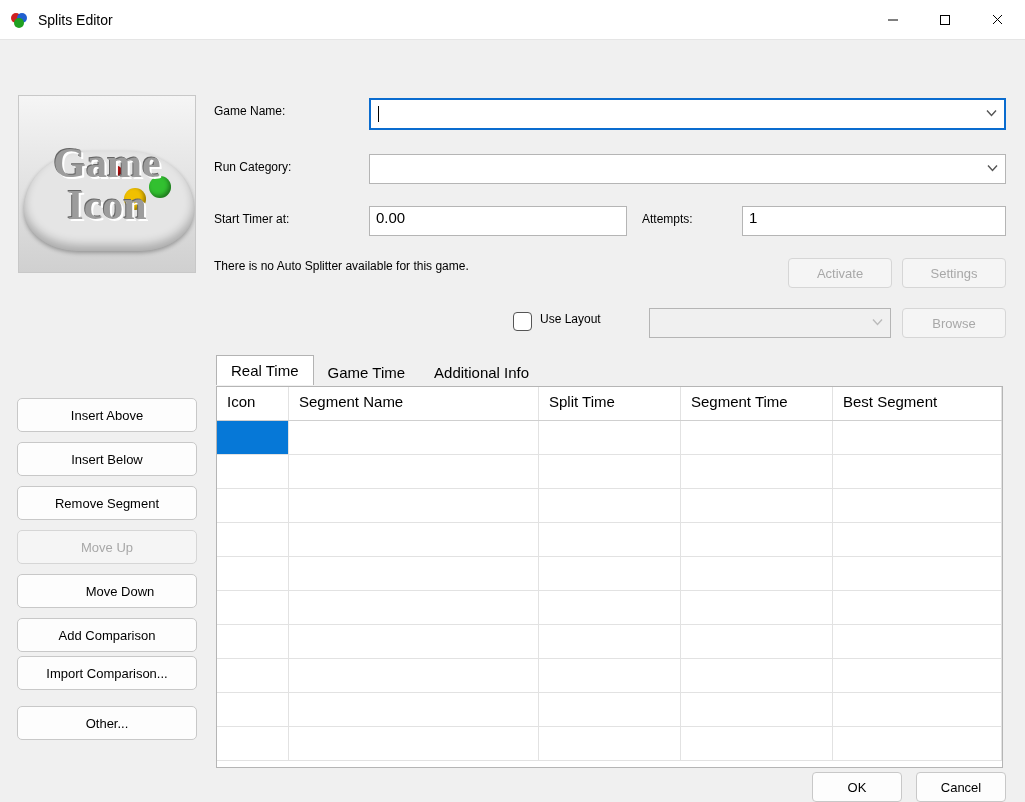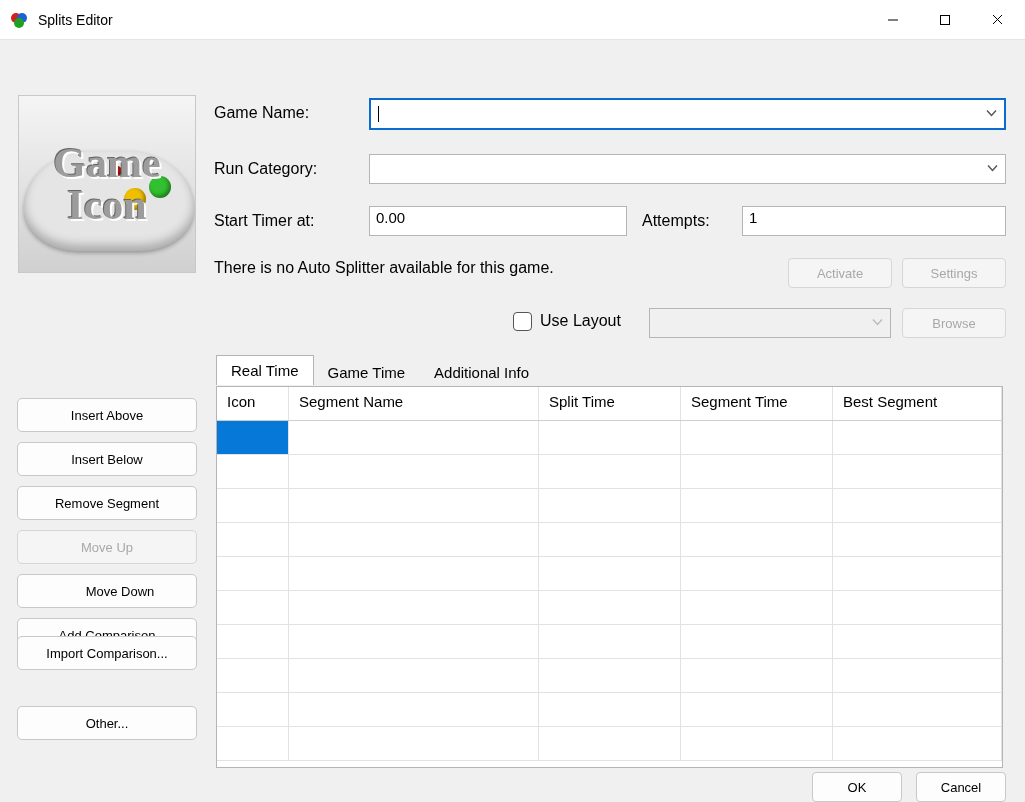--- a/index.html
+++ b/index.html
@@ -69,21 +69,21 @@
     background:#e5e5e5;
     border-radius:80px 80px 65px 65px / 70px 70px 50px 50px;
     box-shadow:inset 0 -6px 10px rgba(0,0,0,.25), 0 2px 4px rgba(0,0,0,.3);
   }
   .pad-dot{ position:absolute; border-radius:50%; width:22px; height:22px; box-shadow:inset -2px -2px 4px rgba(0,0,0,.4); }
   .dot-y{ background:#f0c000; left:105px; top:92px; }
   .dot-g{ background:#32c030; left:130px; top:80px; }
   .dot-r{ background:#d01010; left:93px; top:70px; width:10px; height:10px; }
 
   
-  .lbl { position:absolute; font-size:16px; color:#000; }
+  .lbl { position:absolute; font-size:12px; color:#000; }
   .combo, .txt {
     position:absolute;
     background:#fff;
     border:1px solid #b5b5b5;
     height:30px;
     font-size:15px;
     padding:2px 6px;
   }
   .combo { padding-right:26px; }
   .combo .chev{
@@ -374,21 +374,21 @@
     </div>
   <div class="btn side-btn disabled" style="top:490px;">
       <span>Move Up</span>
     </div>
   <div class="btn side-btn" style="top:534px;padding-left:36px;">
       <span>Move Down</span>
     </div>
   <div class="btn side-btn" style="top:578px;text-align:center;">
       <span>Add Comparison</span>
     </div>
-  <div class="btn side-btn" style="top:596px;">
+  <div class="btn side-btn" style="top:616px;">
       <span>Import Comparison...</span>
     </div>
   <div class="btn side-btn" style="top:666px;">
       <span>Other...</span>
     </div>
 
   <div class="btn bottom-btn" style="position:absolute; left:812px; top:732px;">
       <span>OK</span>
     </div>
   <div class="btn bottom-btn" style="position:absolute; left:916px; top:732px;">

